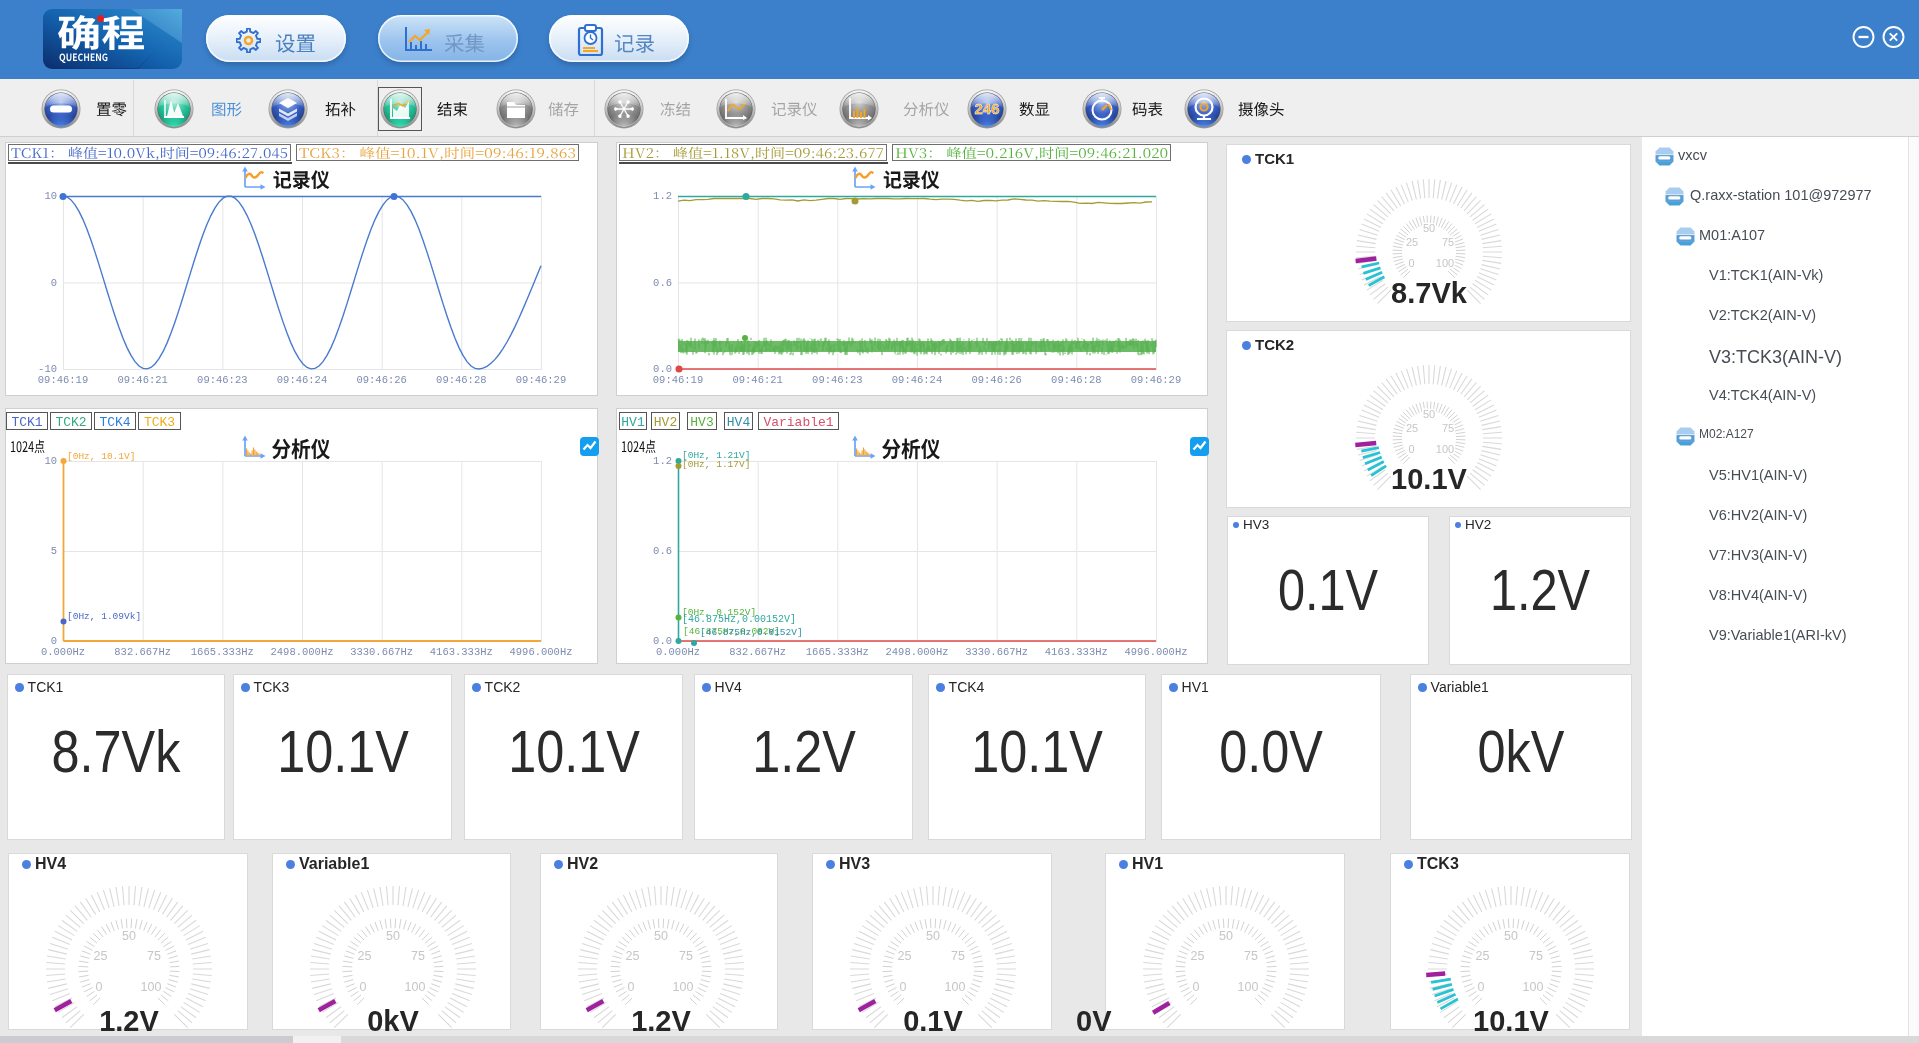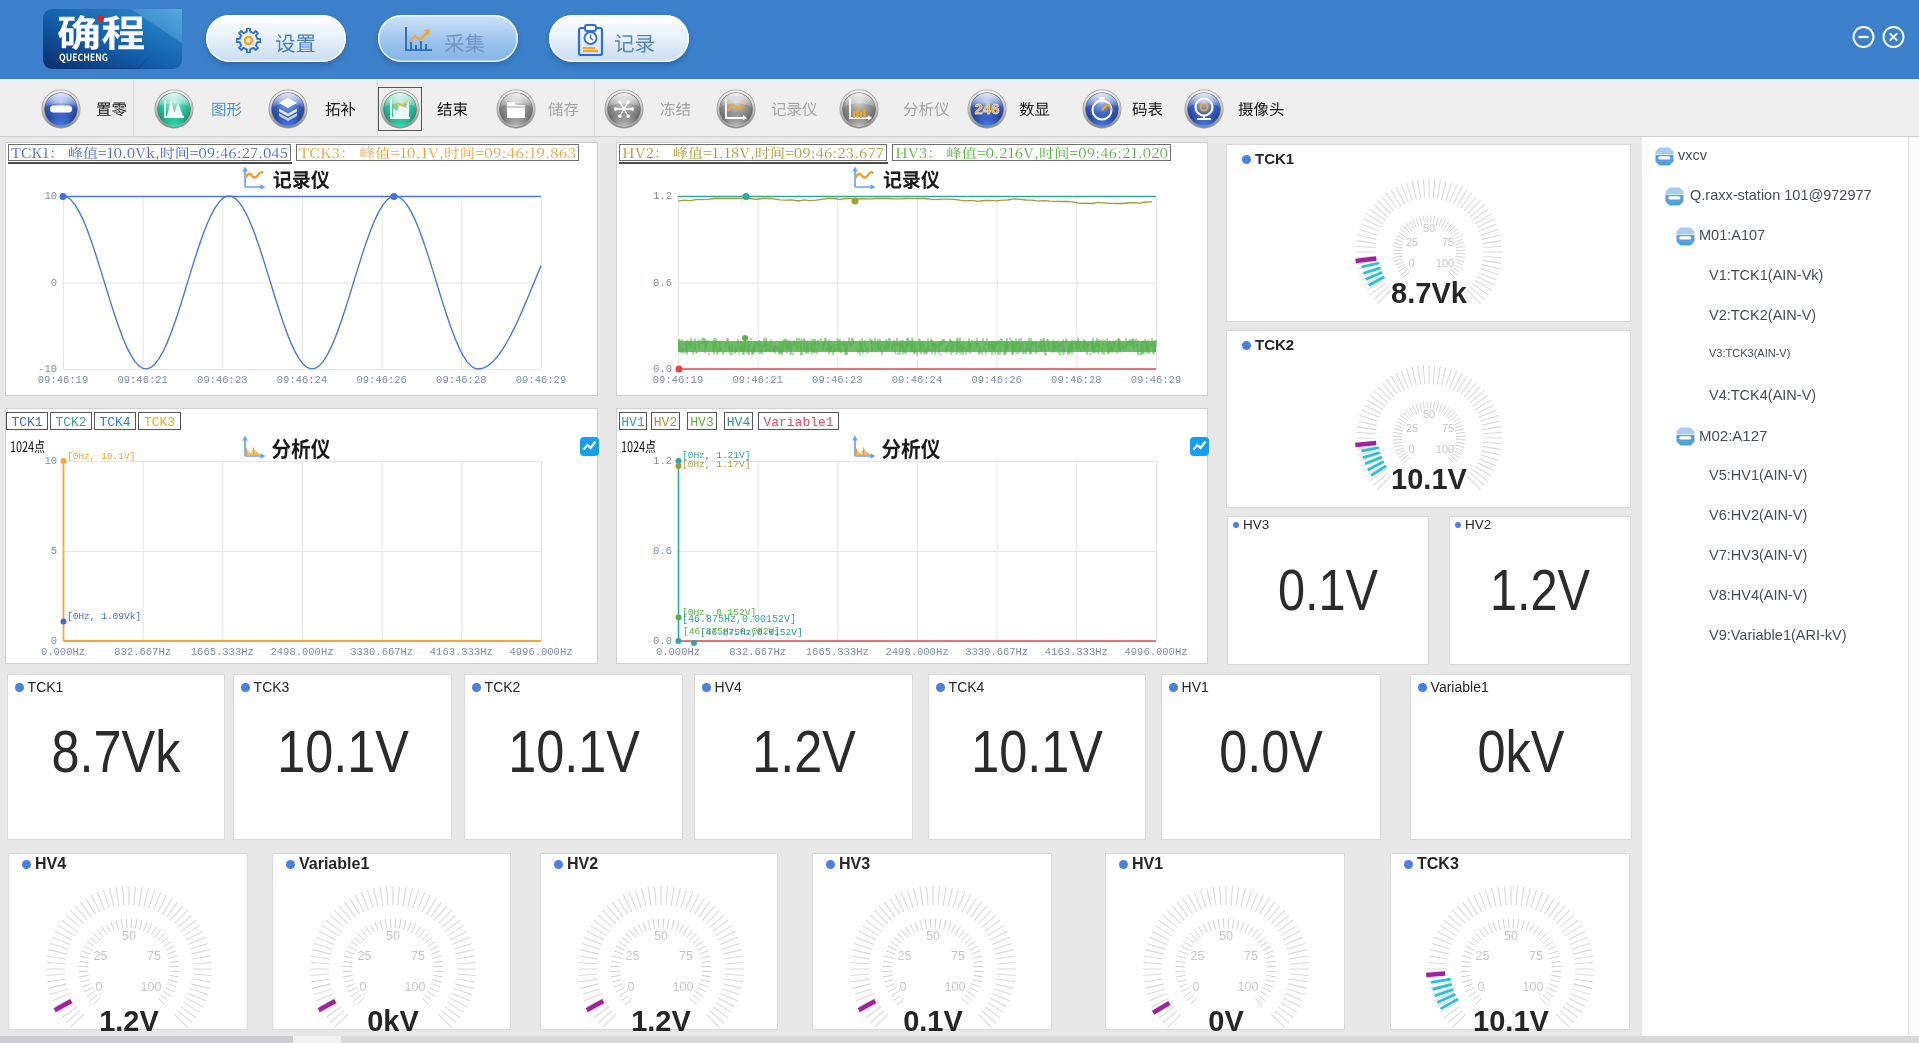--- a/index.html
+++ b/index.html
@@ -561,37 +561,37 @@
       <rect x="0" y="0" width="19" height="7.2" fill="#a9cdf0"></rect>
       <rect x="0" y="7.2" width="19" height="0.9" fill="#cfe6d8"></rect>
       <rect x="0" y="8.1" width="19" height="6" fill="#5b9bd8"></rect>
       <rect x="0" y="14.1" width="19" height="4.9" fill="#49a0d8"></rect>
       <rect x="3.2" y="9.3" width="12.2" height="3.2" rx="1.6" fill="#ffffff"></rect>
     </g>
   </svg>
 <div class="abs" style="left:1699px;top:227px;font-size:14.5px;color:#474c55">M01:A107</div>
 <div class="abs" style="left:1709px;top:267px;font-size:14.5px;color:#474c55">V1:TCK1(AIN-Vk)</div>
 <div class="abs" style="left:1709px;top:307px;font-size:14.5px;color:#474c55">V2:TCK2(AIN-V)</div>
-<div class="abs" style="left:1709px;top:347px;font-size:11px;color:#474c55">V3:TCK3(AIN-V)</div>
+<div class="abs" style="left:1709px;top:347px;font-size:18px;color:#474c55">V3:TCK3(AIN-V)</div>
 <div class="abs" style="left:1709px;top:387px;font-size:14.5px;color:#474c55">V4:TCK4(AIN-V)</div>
 <svg class="abs" style="left:1676px;top:426.8px" width="19" height="19" viewBox="0 0 19 19">
     <defs>
       <clipPath id="c1676436">
         <path d="M4.5 0.5h10l4 4v10l-4 4h-10l-4 -4v-10Z"></path>
       </clipPath>
     </defs>
     <g clip-path="url(#c1676436)">
       <rect x="0" y="0" width="19" height="7.2" fill="#a9cdf0"></rect>
       <rect x="0" y="7.2" width="19" height="0.9" fill="#cfe6d8"></rect>
       <rect x="0" y="8.1" width="19" height="6" fill="#5b9bd8"></rect>
       <rect x="0" y="14.1" width="19" height="4.9" fill="#49a0d8"></rect>
       <rect x="3.2" y="9.3" width="12.2" height="3.2" rx="1.6" fill="#ffffff"></rect>
     </g>
   </svg>
-<div class="abs" style="left:1699px;top:427px;font-size:15px;color:#474c55">M02:A127</div>
+<div class="abs" style="left:1699px;top:427px;font-size:12px;color:#474c55">M02:A127</div>
 <div class="abs" style="left:1709px;top:467px;font-size:14.5px;color:#474c55">V5:HV1(AIN-V)</div>
 <div class="abs" style="left:1709px;top:507px;font-size:14.5px;color:#474c55">V6:HV2(AIN-V)</div>
 <div class="abs" style="left:1709px;top:547px;font-size:14.5px;color:#474c55">V7:HV3(AIN-V)</div>
 <div class="abs" style="left:1709px;top:587px;font-size:14.5px;color:#474c55">V8:HV4(AIN-V)</div>
 <div class="abs" style="left:1709px;top:627px;font-size:14.5px;color:#474c55">V9:Variable1(ARI-kV)</div>
 <div class="card" style="left:7px;top:674px;width:218px;height:166px"></div>
 <div class="abs" style="left:15px;top:683px;width:8.6px;height:8.6px;border-radius:50%;background:#4b7fe0"></div>
 <div class="abs" style="left:27.6px;top:678.62px;font-size:14px;font-weight:normal;color:#262626">TCK1</div>
 <div class="abs" style="left:-34.0px;top:709.8px;width:300px;text-align:center;font-size:60px;font-weight:normal;color:#2b2b2b;transform:scaleX(0.84);line-height:84.0px">8.7Vk</div>
 <div class="card" style="left:233px;top:674px;width:219px;height:166px"></div>
@@ -680,21 +680,21 @@
 <svg class="abs" style="left:1126px;top:869px" width="200" height="200" viewBox="1126 869 200 200">
     <path stroke="#d9d9d9" stroke-width="1.1" d="M1180.7 1014.3L1167.3 1027.7M1177.3 1010.6L1162.9 1022.9M1174.2 1006.6L1158.9 1017.8M1171.4 1002.4L1155.2 1012.4M1169.0 998.1L1152.0 1006.7M1166.9 993.5L1149.3 1000.8M1165.1 988.8L1147.1 994.6M1163.8 983.9L1145.3 988.4M1162.8 979.0L1144.0 982.0M1162.2 974.0L1143.3 975.5M1162.0 969.0L1143.0 969.0M1162.2 964.0L1143.3 962.5M1162.8 959.0L1144.0 956.0M1163.8 954.1L1145.3 949.6M1165.1 949.2L1147.1 943.4M1166.9 944.5L1149.3 937.2M1169.0 939.9L1152.0 931.3M1171.4 935.6L1155.2 925.6M1174.2 931.4L1158.9 920.2M1177.3 927.4L1162.9 915.1M1180.7 923.7L1167.3 910.3M1184.4 920.3L1172.1 905.9M1188.4 917.2L1177.2 901.9M1192.6 914.4L1182.6 898.2M1196.9 912.0L1188.3 895.0M1201.5 909.9L1194.2 892.3M1206.2 908.1L1200.4 890.1M1211.1 906.8L1206.6 888.3M1216.0 905.8L1213.0 887.0M1221.0 905.2L1219.5 886.3M1226.0 905.0L1226.0 886.0M1231.0 905.2L1232.5 886.3M1236.0 905.8L1239.0 887.0M1240.9 906.8L1245.4 888.3M1245.8 908.1L1251.6 890.1M1250.5 909.9L1257.8 892.3M1255.1 912.0L1263.7 895.0M1259.4 914.4L1269.4 898.2M1263.6 917.2L1274.8 901.9M1267.6 920.3L1279.9 905.9M1271.3 923.7L1284.7 910.3M1274.7 927.4L1289.1 915.1M1277.8 931.4L1293.1 920.2M1280.6 935.6L1296.8 925.6M1283.0 939.9L1300.0 931.3M1285.1 944.5L1302.7 937.2M1286.9 949.2L1304.9 943.4M1288.2 954.1L1306.7 949.6M1289.2 959.0L1308.0 956.0M1289.8 964.0L1308.7 962.5M1290.0 969.0L1309.0 969.0M1289.8 974.0L1308.7 975.5M1289.2 979.0L1308.0 982.0M1288.2 983.9L1306.7 988.4M1286.9 988.8L1304.9 994.6M1285.1 993.5L1302.7 1000.8M1283.0 998.1L1300.0 1006.7M1280.6 1002.4L1296.8 1012.4M1277.8 1006.6L1293.1 1017.8M1274.7 1010.6L1289.1 1022.9M1271.3 1014.3L1284.7 1027.7"></path>
     <path stroke="#d2d2d2" stroke-width="1" d="M1197.0 998.0L1190.3 1004.7M1194.1 994.8L1186.8 1000.8M1191.6 991.3L1183.6 996.5M1189.5 987.6L1181.0 991.9M1187.7 983.7L1178.9 987.1M1186.4 979.6L1177.2 982.1M1185.5 975.4L1176.1 976.9M1185.1 971.1L1175.6 971.6M1185.1 966.9L1175.6 966.4M1185.5 962.6L1176.1 961.1M1186.4 958.4L1177.2 955.9M1187.7 954.3L1178.9 950.9M1189.5 950.4L1181.0 946.1M1191.6 946.7L1183.6 941.5M1194.1 943.2L1186.8 937.2M1197.0 940.0L1190.3 933.3M1200.2 937.1L1194.2 929.8M1203.7 934.6L1198.5 926.6M1207.4 932.5L1203.1 924.0M1211.3 930.7L1207.9 921.9M1215.4 929.4L1212.9 920.2M1219.6 928.5L1218.1 919.1M1223.9 928.1L1223.4 918.6M1228.1 928.1L1228.6 918.6M1232.4 928.5L1233.9 919.1M1236.6 929.4L1239.1 920.2M1240.7 930.7L1244.1 921.9M1244.6 932.5L1248.9 924.0M1248.3 934.6L1253.5 926.6M1251.8 937.1L1257.8 929.8M1255.0 940.0L1261.7 933.3M1257.9 943.2L1265.2 937.2M1260.4 946.7L1268.4 941.5M1262.5 950.4L1271.0 946.1M1264.3 954.3L1273.1 950.9M1265.6 958.4L1274.8 955.9M1266.5 962.6L1275.9 961.1M1266.9 966.9L1276.4 966.4M1266.9 971.1L1276.4 971.6M1266.5 975.4L1275.9 976.9M1265.6 979.6L1274.8 982.1M1264.3 983.7L1273.1 987.1M1262.5 987.6L1271.0 991.9M1260.4 991.3L1268.4 996.5M1257.9 994.8L1265.2 1000.8M1255.0 998.0L1261.7 1004.7"></path>
     <path stroke="#a0219e" stroke-width="4.5" d="M1169.4 1003.0L1153.1 1012.8"></path>
     <text x="1226" y="939.9" text-anchor="middle" font-size="12.5" fill="#c6c6c6" stroke="#ffffff" stroke-width="3" paint-order="stroke" font-family="Liberation Sans">50</text>
     <text x="1197.5" y="960.4" text-anchor="middle" font-size="12.5" fill="#c6c6c6" stroke="#ffffff" stroke-width="3" paint-order="stroke" font-family="Liberation Sans">25</text>
     <text x="1251" y="960.4" text-anchor="middle" font-size="12.5" fill="#c6c6c6" stroke="#ffffff" stroke-width="3" paint-order="stroke" font-family="Liberation Sans">75</text>
     <text x="1196" y="991.4" text-anchor="middle" font-size="12.5" fill="#c6c6c6" stroke="#ffffff" stroke-width="3" paint-order="stroke" font-family="Liberation Sans">0</text>
     <text x="1248" y="991.4" text-anchor="middle" font-size="12.5" fill="#c6c6c6" stroke="#ffffff" stroke-width="3" paint-order="stroke" font-family="Liberation Sans">100</text>
   </svg>
-<div class="abs" style="left:1076px;top:1000.62px;width:300px;text-align:center;font-size:29px;font-weight:bold;color:#262626;transform:scaleX(1.0);line-height:40.599999999999994px">0V</div>
+<div class="abs" style="left:1076px;top:1000.62px;width:300px;font-size:29px;font-weight:bold;color:#262626;transform:scaleX(1.0);line-height:40.599999999999994px">0V</div>
 <div class="card" style="left:1390px;top:853px;width:240px;height:177px"></div>
 <div class="abs" style="left:1404px;top:860px;width:9.0px;height:9.0px;border-radius:50%;background:#4b7fe0"></div>
 <div class="abs" style="left:1417.0px;top:854.58px;font-size:16px;font-weight:bold;color:#262626">TCK3</div>
 <svg class="abs" style="left:1411px;top:869px" width="200" height="200" viewBox="1411 869 200 200">
     <path stroke="#d9d9d9" stroke-width="1.1" d="M1465.7 1014.3L1452.3 1027.7M1462.3 1010.6L1447.9 1022.9M1459.2 1006.6L1443.9 1017.8M1456.4 1002.4L1440.2 1012.4M1454.0 998.1L1437.0 1006.7M1451.9 993.5L1434.3 1000.8M1450.1 988.8L1432.1 994.6M1448.8 983.9L1430.3 988.4M1447.8 979.0L1429.0 982.0M1447.2 974.0L1428.3 975.5M1447.0 969.0L1428.0 969.0M1447.2 964.0L1428.3 962.5M1447.8 959.0L1429.0 956.0M1448.8 954.1L1430.3 949.6M1450.1 949.2L1432.1 943.4M1451.9 944.5L1434.3 937.2M1454.0 939.9L1437.0 931.3M1456.4 935.6L1440.2 925.6M1459.2 931.4L1443.9 920.2M1462.3 927.4L1447.9 915.1M1465.7 923.7L1452.3 910.3M1469.4 920.3L1457.1 905.9M1473.4 917.2L1462.2 901.9M1477.6 914.4L1467.6 898.2M1481.9 912.0L1473.3 895.0M1486.5 909.9L1479.2 892.3M1491.2 908.1L1485.4 890.1M1496.1 906.8L1491.6 888.3M1501.0 905.8L1498.0 887.0M1506.0 905.2L1504.5 886.3M1511.0 905.0L1511.0 886.0M1516.0 905.2L1517.5 886.3M1521.0 905.8L1524.0 887.0M1525.9 906.8L1530.4 888.3M1530.8 908.1L1536.6 890.1M1535.5 909.9L1542.8 892.3M1540.1 912.0L1548.7 895.0M1544.4 914.4L1554.4 898.2M1548.6 917.2L1559.8 901.9M1552.6 920.3L1564.9 905.9M1556.3 923.7L1569.7 910.3M1559.7 927.4L1574.1 915.1M1562.8 931.4L1578.1 920.2M1565.6 935.6L1581.8 925.6M1568.0 939.9L1585.0 931.3M1570.1 944.5L1587.7 937.2M1571.9 949.2L1589.9 943.4M1573.2 954.1L1591.7 949.6M1574.2 959.0L1593.0 956.0M1574.8 964.0L1593.7 962.5M1575.0 969.0L1594.0 969.0M1574.8 974.0L1593.7 975.5M1574.2 979.0L1593.0 982.0M1573.2 983.9L1591.7 988.4M1571.9 988.8L1589.9 994.6M1570.1 993.5L1587.7 1000.8M1568.0 998.1L1585.0 1006.7M1565.6 1002.4L1581.8 1012.4M1562.8 1006.6L1578.1 1017.8M1559.7 1010.6L1574.1 1022.9M1556.3 1014.3L1569.7 1027.7"></path>
     <path stroke="#d2d2d2" stroke-width="1" d="M1482.0 998.0L1475.3 1004.7M1479.1 994.8L1471.8 1000.8M1476.6 991.3L1468.6 996.5M1474.5 987.6L1466.0 991.9M1472.7 983.7L1463.9 987.1M1471.4 979.6L1462.2 982.1M1470.5 975.4L1461.1 976.9M1470.1 971.1L1460.6 971.6M1470.1 966.9L1460.6 966.4M1470.5 962.6L1461.1 961.1M1471.4 958.4L1462.2 955.9M1472.7 954.3L1463.9 950.9M1474.5 950.4L1466.0 946.1M1476.6 946.7L1468.6 941.5M1479.1 943.2L1471.8 937.2M1482.0 940.0L1475.3 933.3M1485.2 937.1L1479.2 929.8M1488.7 934.6L1483.5 926.6M1492.4 932.5L1488.1 924.0M1496.3 930.7L1492.9 921.9M1500.4 929.4L1497.9 920.2M1504.6 928.5L1503.1 919.1M1508.9 928.1L1508.4 918.6M1513.1 928.1L1513.6 918.6M1517.4 928.5L1518.9 919.1M1521.6 929.4L1524.1 920.2M1525.7 930.7L1529.1 921.9M1529.6 932.5L1533.9 924.0M1533.3 934.6L1538.5 926.6M1536.8 937.1L1542.8 929.8M1540.0 940.0L1546.7 933.3M1542.9 943.2L1550.2 937.2M1545.4 946.7L1553.4 941.5M1547.5 950.4L1556.0 946.1M1549.3 954.3L1558.1 950.9M1550.6 958.4L1559.8 955.9M1551.5 962.6L1560.9 961.1M1551.9 966.9L1561.4 966.4M1551.9 971.1L1561.4 971.6M1551.5 975.4L1560.9 976.9M1550.6 979.6L1559.8 982.1M1549.3 983.7L1558.1 987.1M1547.5 987.6L1556.0 991.9M1545.4 991.3L1553.4 996.5M1542.9 994.8L1550.2 1000.8M1540.0 998.0L1546.7 1004.7"></path>
     <path stroke="#27c3d4" stroke-width="2.8" d="M1450.8 979.1L1431.1 982.4M1451.9 984.3L1432.6 989.3M1453.5 989.4L1434.6 996.0M1455.5 994.3L1437.3 1002.6M1457.9 999.0L1440.5 1008.9"></path>
     <path stroke="#a0219e" stroke-width="4.5" d="M1445.2 973.6L1426.2 974.9"></path>
     <text x="1511" y="939.9" text-anchor="middle" font-size="12.5" fill="#c6c6c6" stroke="#ffffff" stroke-width="3" paint-order="stroke" font-family="Liberation Sans">50</text>
     <text x="1482.5" y="960.4" text-anchor="middle" font-size="12.5" fill="#c6c6c6" stroke="#ffffff" stroke-width="3" paint-order="stroke" font-family="Liberation Sans">25</text>

